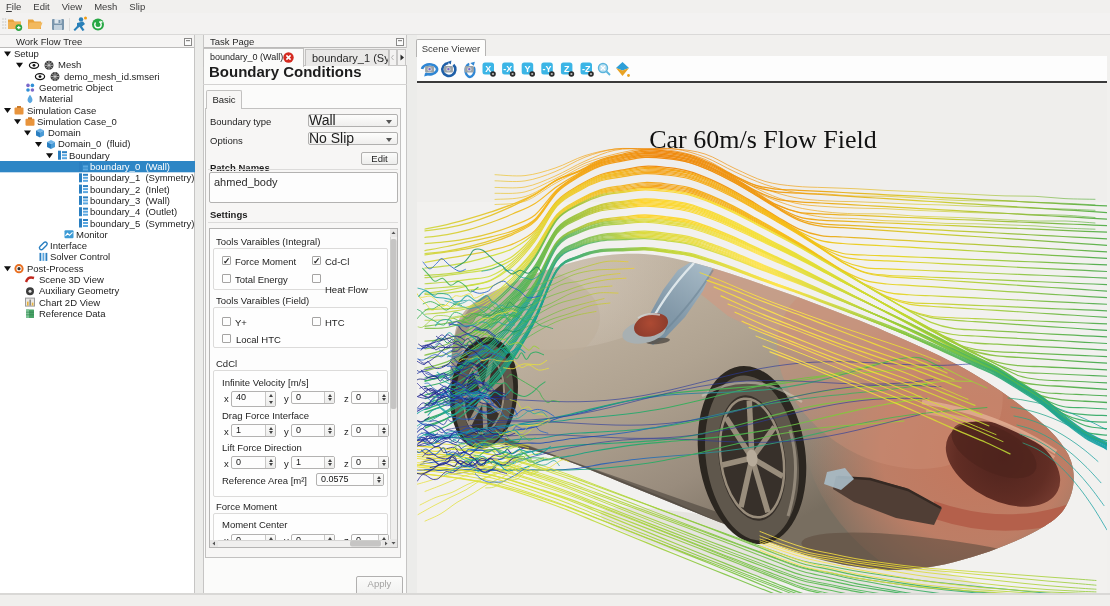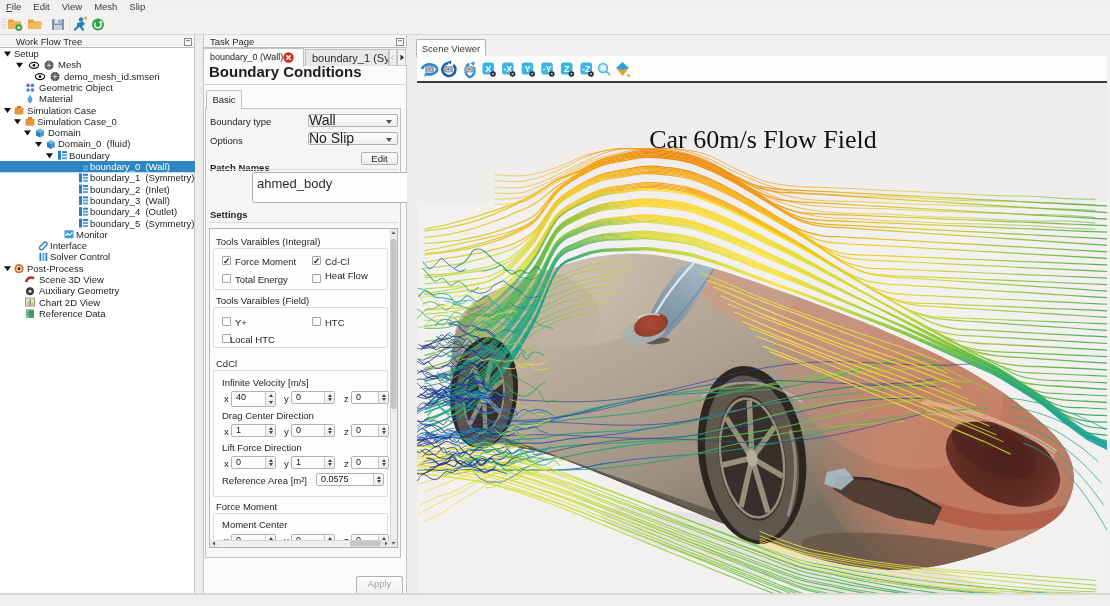--- a/index.html
+++ b/index.html
@@ -4,21 +4,21 @@
 html,body { width:1110px; height:606px; overflow:hidden; }
 body { font-family:"Liberation Sans", sans-serif; background:#f1f0ee; position:relative; font-size:9px; color:#2b2b2b; }
 .abs { position:absolute; }
 .menubar { left:0; top:0; width:1110px; height:13px; background:#f1f0ee; }
 .menubar span { display:inline-block; padding:1px 6px; font-size:9.5px; color:#3a3a3a; }
 .toolbar { left:0; top:13px; width:1110px; height:22px; background:#f3f2f1; border-bottom:1px solid #dad9d8; }
 .phdr { height:12px; font-size:9.5px; color:#2a2a2a; background:#f5f4f3; }
 .panel { background:#fff; }
 .lbl { position:absolute; font-size:9.5px; white-space:nowrap; color:#1d1d1d; }
 .b { font-weight:bold; }
-.inp { position:absolute; background:#fdfdfd; border:1px solid #b3b2b1; border-radius:2px; font-size:13px;margin-left:43px; }
+.inp { position:absolute; background:#fdfdfd; border:1px solid #b3b2b1; border-radius:2px; font-size:11px; }
 .dd { position:absolute; background:linear-gradient(#fdfdfc,#efeeed); border:1px solid #b1b0af; border-radius:2px; font-size:14px; line-height:11px; color:#1d1d1d; }
 .dd:after { content:""; position:absolute; right:5px; top:4.5px; border-left:3px solid transparent; border-right:3px solid transparent; border-top:4px solid #555; }
 .btn { position:absolute; background:linear-gradient(#fbfbfa,#ededec); border:1px solid #b1b0af; border-radius:2px; font-size:9.5px; text-align:center; color:#1d1d1d; }
 .cb { position:absolute; width:9px; height:9px; background:#fdfdfd; border:1px solid #a5a4a3; border-radius:1px; font-size:9px; line-height:8px; text-align:center; color:#222; font-weight:bold; }
 .spin { position:absolute; background:#fdfdfd; border:1px solid #b3b2b1; border-radius:2px; font-size:9px; line-height:11px; padding-left:4px; color:#111; }
 .spin i { position:absolute; right:0; top:0; bottom:0; width:10px; border-left:1px solid #c8c7c6; background:linear-gradient(#fafaf9,#ececeb); }
 .spin i:before { content:""; position:absolute; left:2.5px; top:2px; border-left:2.5px solid transparent; border-right:2.5px solid transparent; border-bottom:3px solid #444; }
 .spin i:after { content:""; position:absolute; left:2.5px; bottom:2px; border-left:2.5px solid transparent; border-right:2.5px solid transparent; border-top:3px solid #444; }
 .grp { position:absolute; background:#fefefe; border:1px solid #dcdbda; border-radius:2px; }
 svg { display:block; }
@@ -218,39 +218,39 @@
 <div class="lbl" style="left:216px;top:236px">Tools Varaibles (Integral)</div>
 <div class="abs" style="left:214px;top:241px;width:100px;height:0px"></div>
 <div class="grp" style="left:213px;top:248px;width:175px;height:42px"></div>
 <div class="cb" style="left:222px;top:256px">✓</div>
 <div class="lbl" style="left:235px;top:256px">Force Moment</div>
 <div class="cb" style="left:312px;top:256px">✓</div>
 <div class="lbl" style="left:325px;top:256px">Cd-Cl</div>
 <div class="cb" style="left:222px;top:274px"></div>
 <div class="lbl" style="left:235px;top:274px">Total Energy</div>
 <div class="cb" style="left:312px;top:274px"></div>
-<div class="lbl" style="left:325px;top:270px">Heat Flow</div>
+<div class="lbl" style="left:325px;top:284px">Heat Flow</div>
 <div class="lbl" style="left:216px;top:295px">Tools Varaibles (Field)</div>
 <div class="grp" style="left:213px;top:307px;width:175px;height:41px"></div>
 <div class="cb" style="left:222px;top:317px"></div>
 <div class="lbl" style="left:235px;top:317px">Y+</div>
 <div class="cb" style="left:312px;top:317px"></div>
 <div class="lbl" style="left:325px;top:317px">HTC</div>
 <div class="cb" style="left:222px;top:334px"></div>
-<div class="lbl" style="left:230px;top:334px">Local HTC</div>
+<div class="lbl" style="left:236px;top:334px">Local HTC</div>
 <div class="lbl" style="left:216px;top:358px">CdCl</div>
 <div class="grp" style="left:213px;top:370px;width:175px;height:127px"></div>
 <div class="lbl" style="left:222px;top:377px">Infinite Velocity [m/s]</div>
 <div class="lbl" style="left:224px;top:393px">x</div>
 <div class="spin" style="left:231px;top:391px;width:45px;height:16px">40<i></i></div>
 <div class="lbl" style="left:284px;top:393px">y</div>
 <div class="spin" style="left:291px;top:391px;width:44px;height:13px">0<i></i></div>
 <div class="lbl" style="left:344px;top:393px">z</div>
 <div class="spin" style="left:351px;top:391px;width:38px;height:13px">0<i></i></div>
-<div class="lbl" style="left:222px;top:410px">Drag Center Direction</div>
+<div class="lbl" style="left:222px;top:410px">Drag Force Interface</div>
 <div class="lbl" style="left:224px;top:426px">x</div>
 <div class="spin" style="left:231px;top:424px;width:45px;height:13px">1<i></i></div>
 <div class="lbl" style="left:284px;top:426px">y</div>
 <div class="spin" style="left:291px;top:424px;width:44px;height:13px">0<i></i></div>
 <div class="lbl" style="left:344px;top:426px">z</div>
 <div class="spin" style="left:351px;top:424px;width:38px;height:13px">0<i></i></div>
 <div class="lbl" style="left:222px;top:442px">Lift Force Direction</div>
 <div class="lbl" style="left:224px;top:458px">x</div>
 <div class="spin" style="left:231px;top:456px;width:45px;height:13px">0<i></i></div>
 <div class="lbl" style="left:284px;top:458px">y</div>

